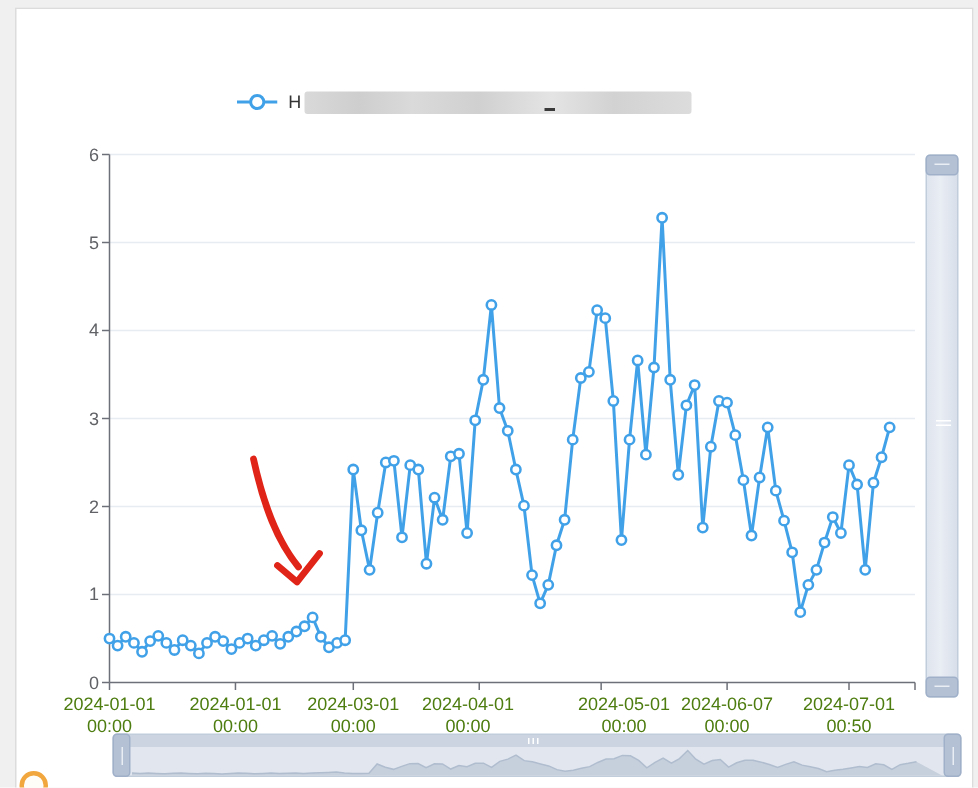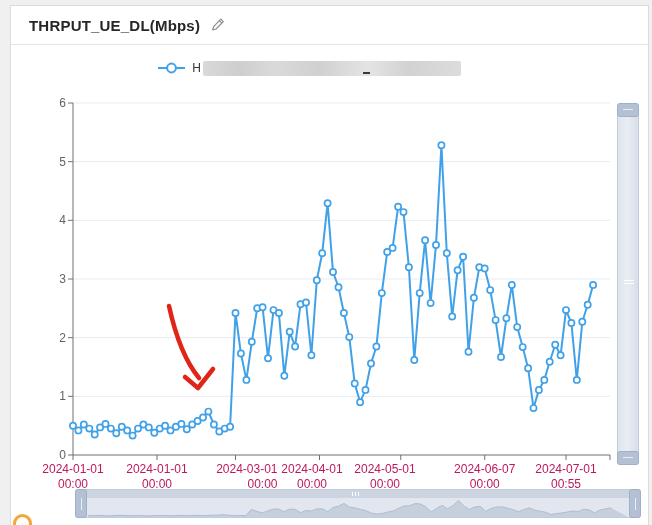--- a/index.html
+++ b/index.html
@@ -31,21 +31,21 @@
     background: linear-gradient(90deg,#d9d9d9 0%,#cecece 14%,#dadada 28%,#d0d0d0 45%,#dedede 58%,#e4e4e4 64%,#d2d2d2 80%,#dcdcdc 100%);
   }
   .legend-blur i { position: absolute; left: 62%; bottom: 2px; width: 7px; height: 2px; background: #3a3a3a; }
   svg.plot { position: absolute; left: 0; top: 0; }
   .ylab {
     position: absolute; width: 38px; text-align: right;
     font-size: 12px; color: #606266; line-height: 15px;
   }
   .xlab {
     position: absolute; width: 84px; text-align: center;
-    font-size: 12px; color: #be185d; line-height: 15px; white-space: pre-line;
+    font-size: 12px; color: #4d7c0f; line-height: 15px; white-space: pre-line;
   }
   
   .vslider {
     position: absolute; left: 617px; top: 103px; width: 22px; height: 362px;
     background: linear-gradient(90deg,#dfe5ee,#e9edf4 45%,#d8dfea);
     border: 1px solid #c2cddc; border-radius: 3px;
   }
   .vslider .handle {
     position: absolute; left: -1px; width: 22px; height: 14px;
     background: #b4c1d5; border: 1px solid #9fb0c8; border-radius: 3px;
@@ -71,29 +71,20 @@
   .help-fab {
     position: absolute; left: 13px; top: 514px; width: 19px; height: 19px;
     border-radius: 50%; border: 3px solid #f2a73e; background: #fffdf8;
   }
 </style>
 </head>
 <body>
 
 <div class="screen">
   <div class="card">
-    <div class="card-header">
-      <span class="card-title">THRPUT_UE_DL(Mbps)</span>
-      <button class="edit-btn" title="">
-        <svg width="16" height="16" viewBox="0 0 16 16">
-          <path d="M10.8 2.2 L13.3 4.7 L6 12 L2.8 12.8 L3.6 9.6 Z" fill="none" stroke="#8c8c8c" stroke-width="1.2" stroke-linejoin="round"></path>
-          <line x1="9.4" y1="3.8" x2="11.8" y2="6.2" stroke="#8c8c8c" stroke-width="1.2"></line>
-        </svg>
-      </button>
-    </div>
 
     <div class="legend">
       <svg width="27" height="14" viewBox="0 0 27 14">
         <line x1="0" y1="7" x2="27" y2="7" stroke="#41a1e8" stroke-width="2"></line>
         <circle cx="13.5" cy="7" r="4.4" fill="#ffffff" stroke="#41a1e8" stroke-width="2"></circle>
       </svg>
       <span class="legend-label">
         <span class="legend-prefix">H</span>
         <span class="legend-blur">
             <i></i>
@@ -241,30 +232,30 @@
       <div class="ylab" style="left: 28px; top: 389.333px;">1</div>
       <div class="ylab" style="left: 28px; top: 330.667px;">2</div>
       <div class="ylab" style="left: 28px; top: 272px;">3</div>
       <div class="ylab" style="left: 28px; top: 213.333px;">4</div>
       <div class="ylab" style="left: 28px; top: 154.667px;">5</div>
       <div class="ylab" style="left: 28px; top: 96px;">6</div>
       <div class="xlab" style="left: 31px; top: 462px;">2024-01-01
 00:00</div>
       <div class="xlab" style="left: 114.973px; top: 462px;">2024-01-01
 00:00</div>
-      <div class="xlab" style="left: 193.527px; top: 462px; text-align: right;">2024-03-01
+      <div class="xlab" style="left: 193.527px; top: 462px;">2024-03-01
 00:00</div>
       <div class="xlab" style="left: 270px; top: 462px;">2024-04-01
 00:00</div>
-      <div class="xlab" style="left: 343px; top: 462px;">2024-05-01
+      <div class="xlab" style="left: 374px; top: 462px;">2024-05-01
 00:00</div>
       <div class="xlab" style="left: 442.736px; top: 462px;">2024-06-07
 00:00</div>
       <div class="xlab" style="left: 524px; top: 462px;">2024-07-01
-00:55</div>
+00:50</div>
     </div>
 
   <div class="vslider">
     <div class="handle" style="top:-1px">
         <i></i>
       </div>
     <div class="handle" style="bottom:-1px">
         <i></i>
       </div>
     <div class="vgrip">

